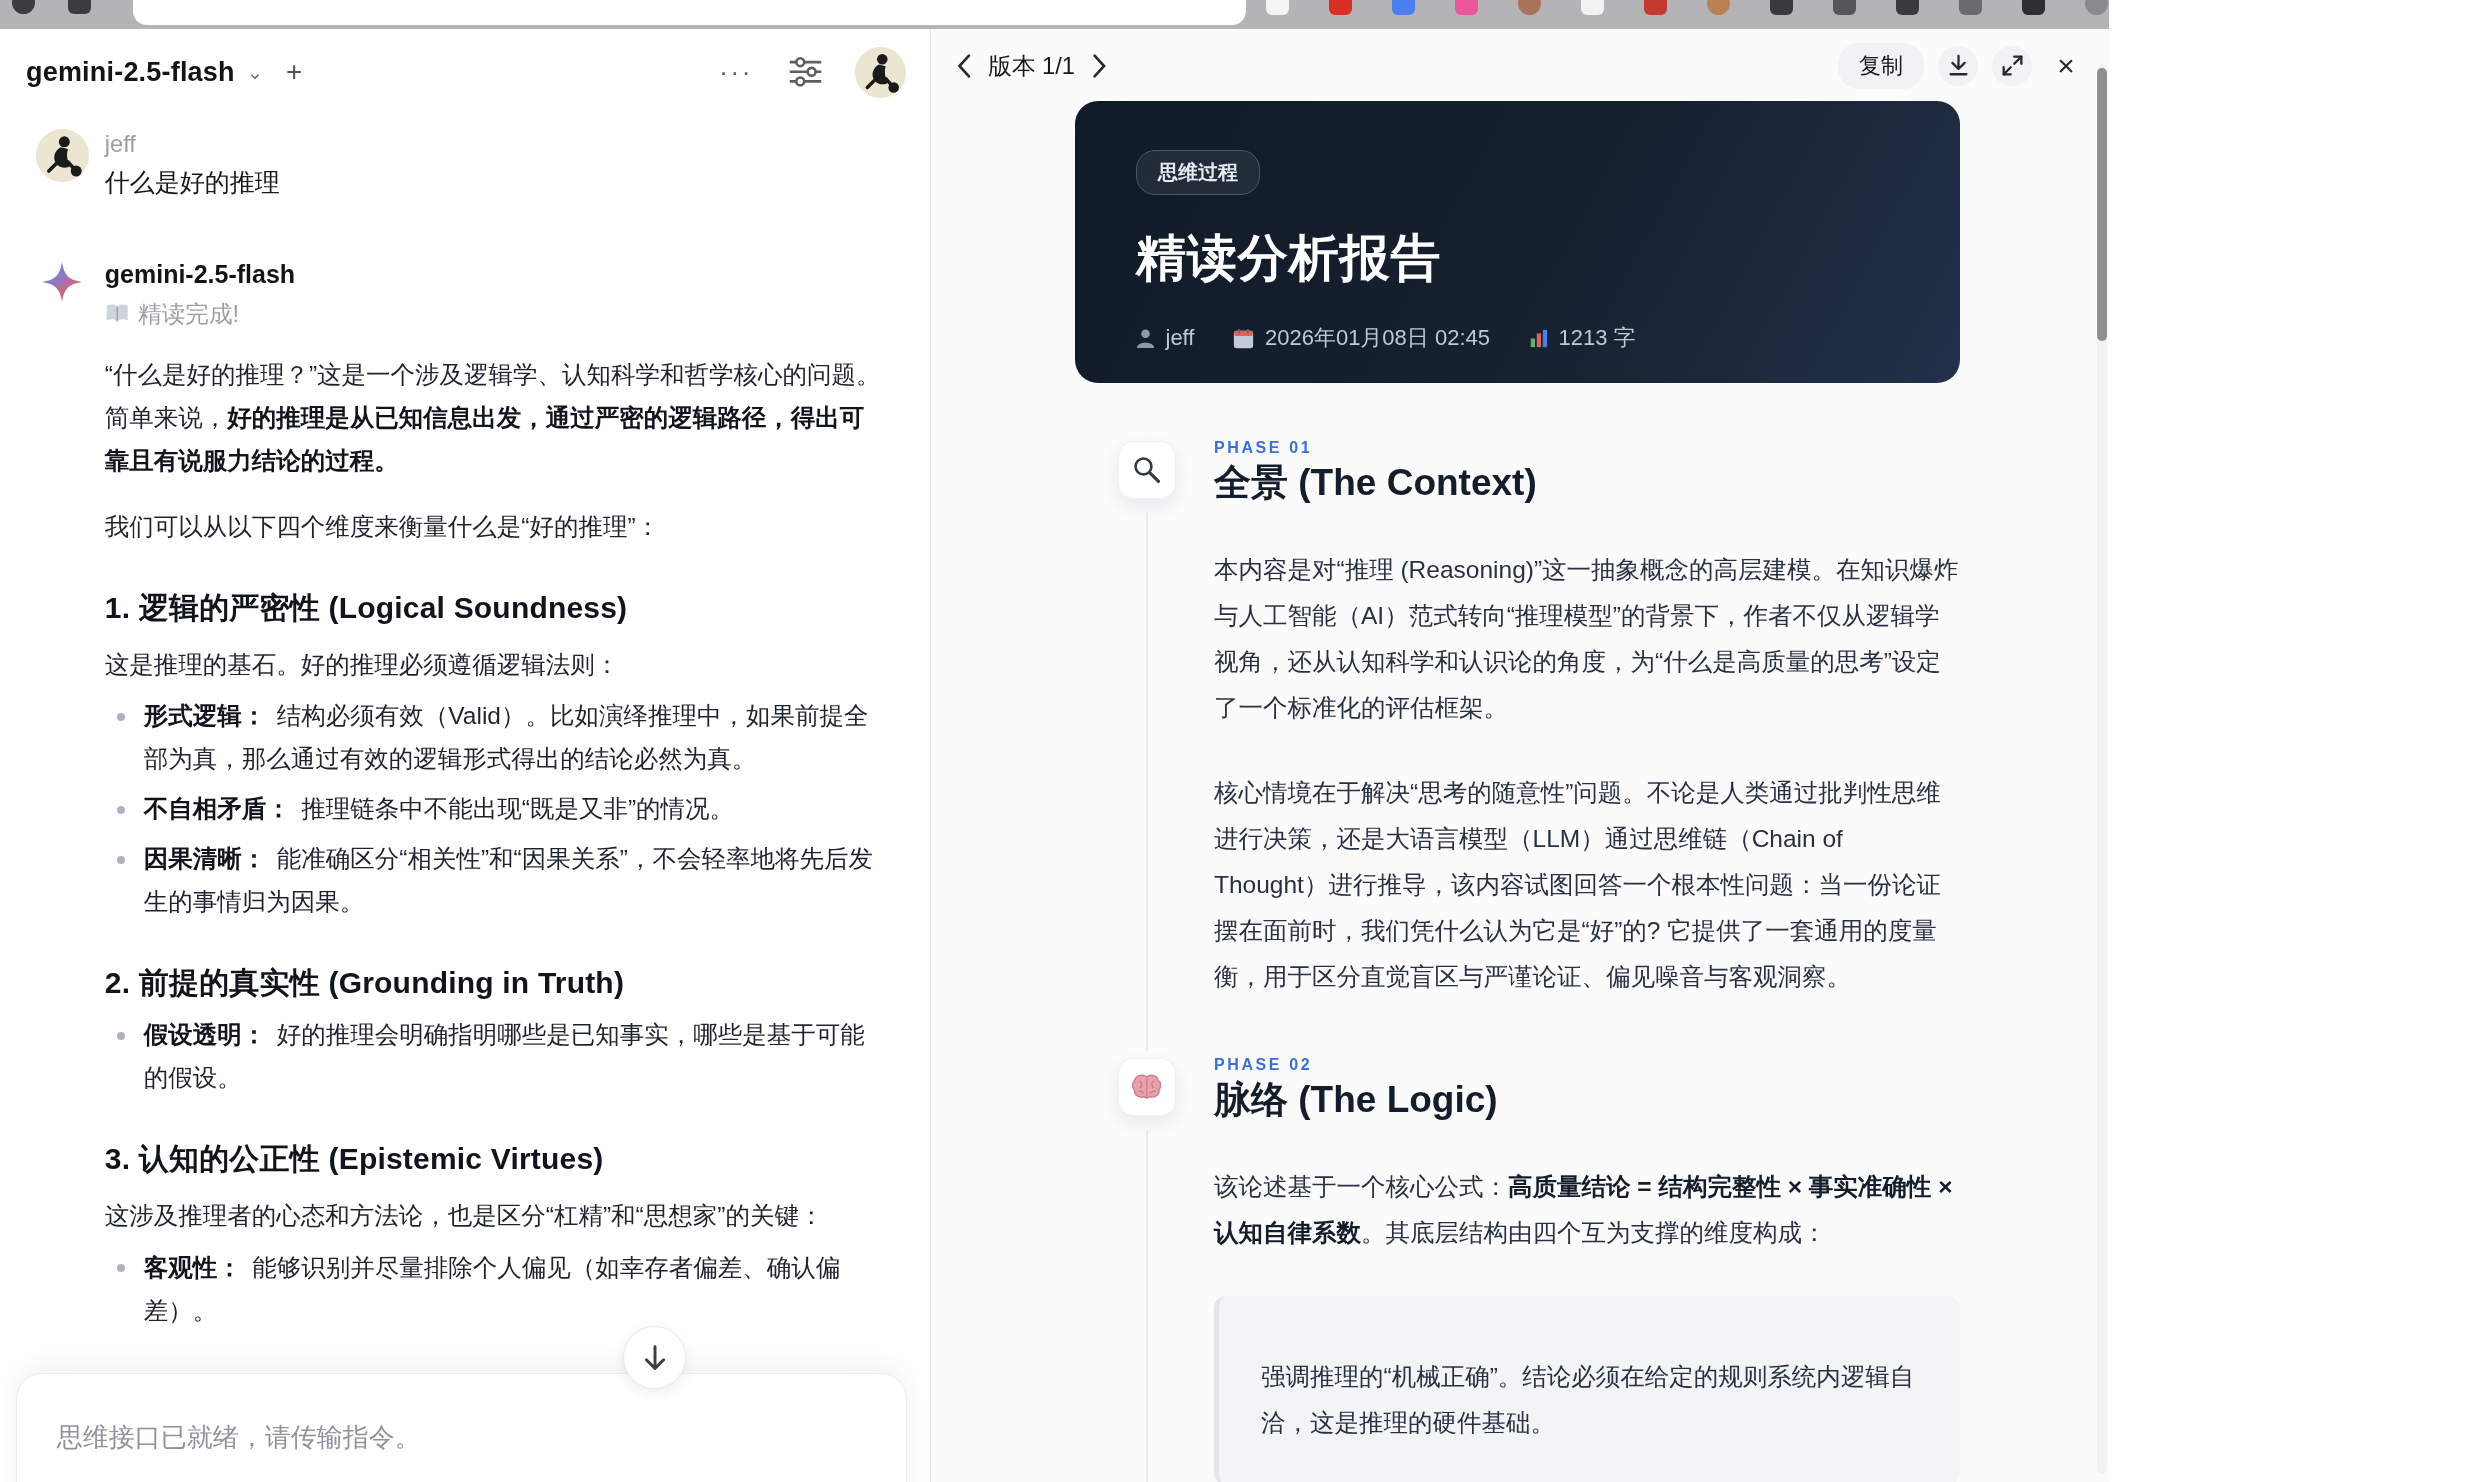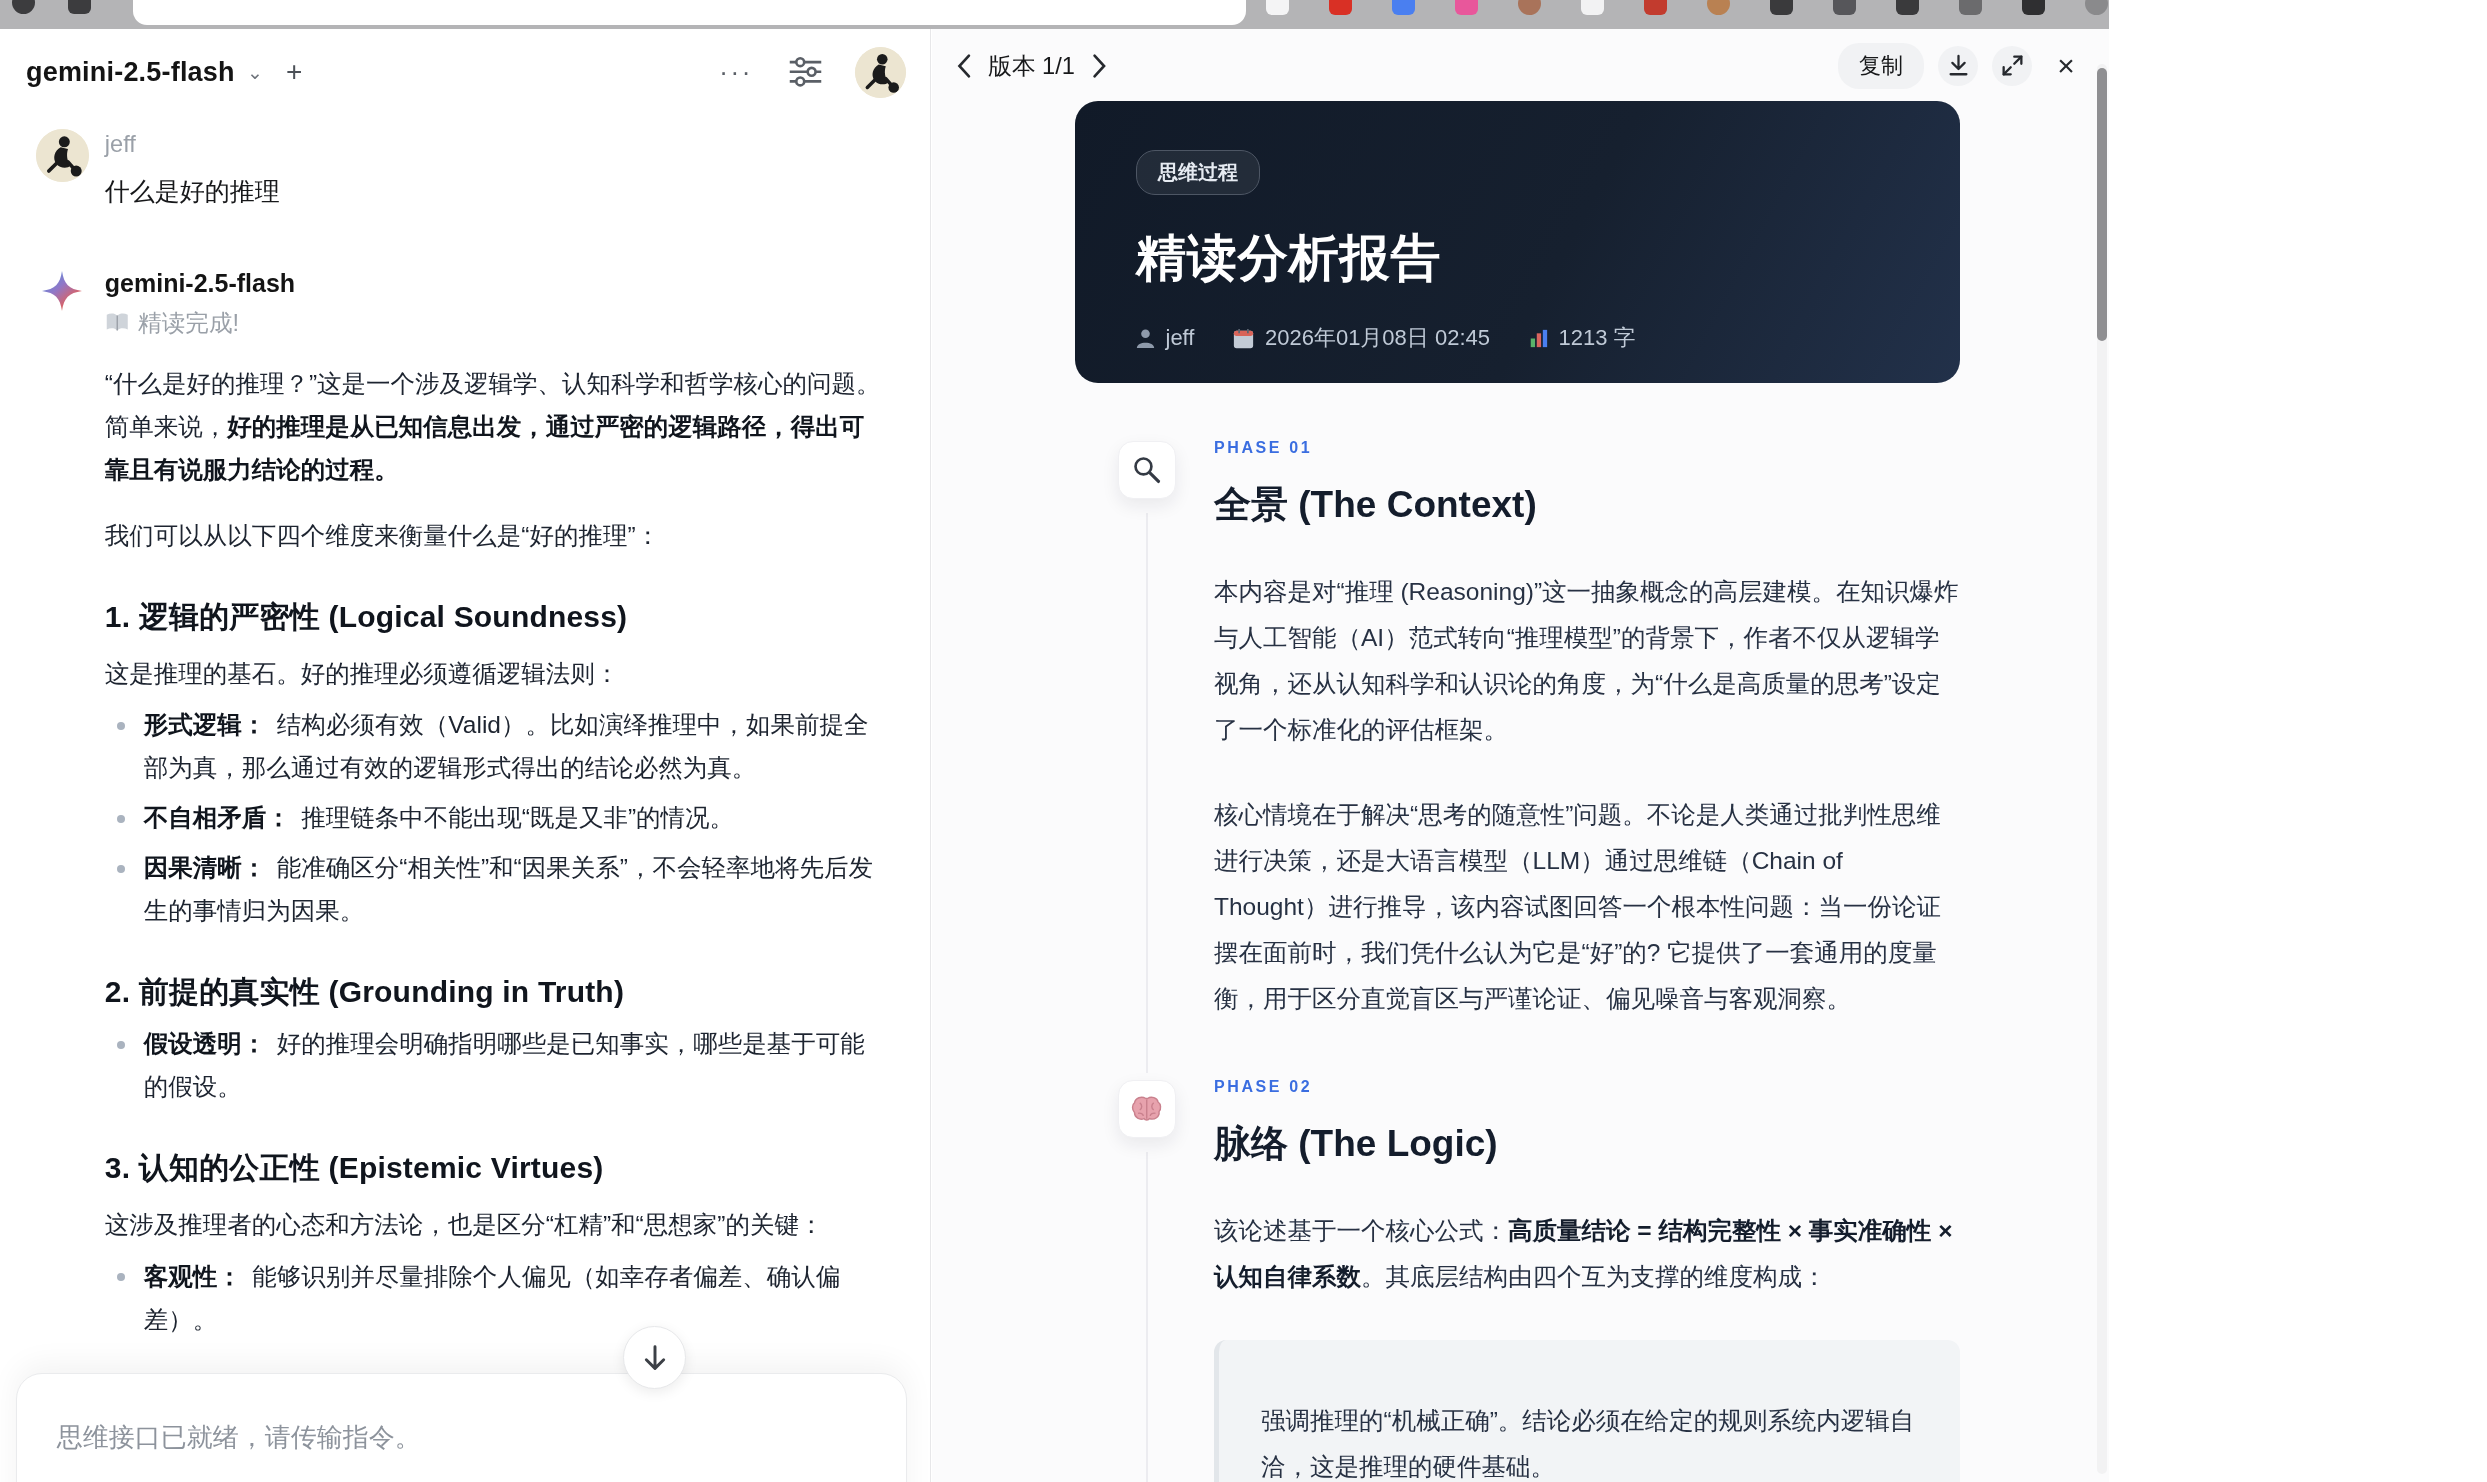--- a/index.html
+++ b/index.html
@@ -23,21 +23,21 @@
   .lp-plus { margin-left:23px; color:#4c5158; font-size:28px; font-weight:400; }
   .lp-header .spacer { flex:1; }
   .lp-ellipsis { color:#5a5f66; font-size:26px; letter-spacing:2.6px; margin-right:35px; }
   .lp-sliders { margin-right:31.5px; }
   .avatar { width:51px; height:51px; border-radius:50%; background:#ece5d1; overflow:hidden; display:flex; align-items:center; justify-content:center; }
 
   .chat { padding:8.8px 44px 0 35px; }
   .msg-user { display:flex; gap:15.8px; margin-top:14px; }
   .col-ic { width:54px; flex:0 0 54px; display:flex; justify-content:center; }
   .msg-user .name { font-size:23.6px; color:#9aa0a8; margin-top:1.8px; }
-  .msg-user .text { font-size:25px; color:#17181a; margin-top:17px; }
+  .msg-user .text { font-size:25px; color:#17181a; margin-top:8px; }
 
   .msg-ai { display:flex; gap:15.8px; margin-top:61px; }
   .msg-ai .body { flex:1; min-width:0; }
   .ai-name { font-size:25px; font-weight:700; color:#141414; }
   .ai-status { display:flex; align-items:center; gap:8.8px; font-size:23.6px; color:#9aa0a8; margin-top:8.8px; }
   .md p { font-size:24.5px; line-height:43px; color:#1d2430; margin-top:23px; }
   .md b { font-weight:700; color:#10151d; }
   .md h3 { font-size:30px; font-weight:800; color:#10151d; margin-top:40px; letter-spacing:0.2px; }
   .md .lead { margin-top:14px; }
   .md ul { list-style:none; margin-top:8.8px; }
@@ -75,21 +75,21 @@
     border:1.3px solid #4d5authentic664; border:1.3px solid #4d5664; border-radius:19px; padding:7.9px 21px; font-weight:700; }
   .hero-title { margin-top:30px; font-size:50px; font-weight:800; color:#ffffff; letter-spacing:0.9px; }
   .hero-meta { margin-top:31.5px; display:flex; align-items:center; gap:39px; font-size:22px; color:#bfc9d6; }
   .meta-item { display:flex; align-items:center; gap:10.5px; }
 
   .phase { position:relative; margin:56px 149px 0 186px; padding-left:96px; }
   .phase-icon-card { position:absolute; left:0; top:1.8px; width:58px; height:58px; background:#fff; border-radius:15px;
     border:0.9px solid #f0f0f3; box-shadow:0 7px 17.5px rgba(20,30,50,.08); display:flex; align-items:center; justify-content:center; }
   .phase-line { position:absolute; left:28px; top:74px; bottom:-51px; width:1.8px; background:#ececf0; }
   .phase-label { font-size:16px; font-weight:800; letter-spacing:2.6px; color:#3a6de0; }
-  .phase-title { margin-top:23px; font-size:37px; font-weight:800; color:#141d2c; }
+  .phase-title { margin-top:1px; font-size:37px; font-weight:800; color:#141d2c; }
   .phase .md2 p { font-size:24.5px; line-height:46px; color:#273143; margin-top:39px; }
   .phase .md2 b { font-weight:800; color:#141d2c; }
 
   .opt-card { margin-top:26px; background:#f2f4f6; border-left:5.3px solid #e2e6ea; border-radius:12.3px; padding:39px 42px; }
   .opt-card .t { font-size:24.5px; font-weight:800; color:#141d2c; }
   .opt-card .d { font-size:24.5px; line-height:46px; color:#273143; margin-top:19px; }
 
   
   .rp-track { position:absolute; right:1.8px; top:35px; width:10.5px; bottom:8.8px; background:#f2f2f3; border-radius:5.3px; }
   .rp-thumb { position:absolute; right:1.8px; top:39px; width:10.5px; height:273px; background:#8f8f92; border-radius:5.3px; }

